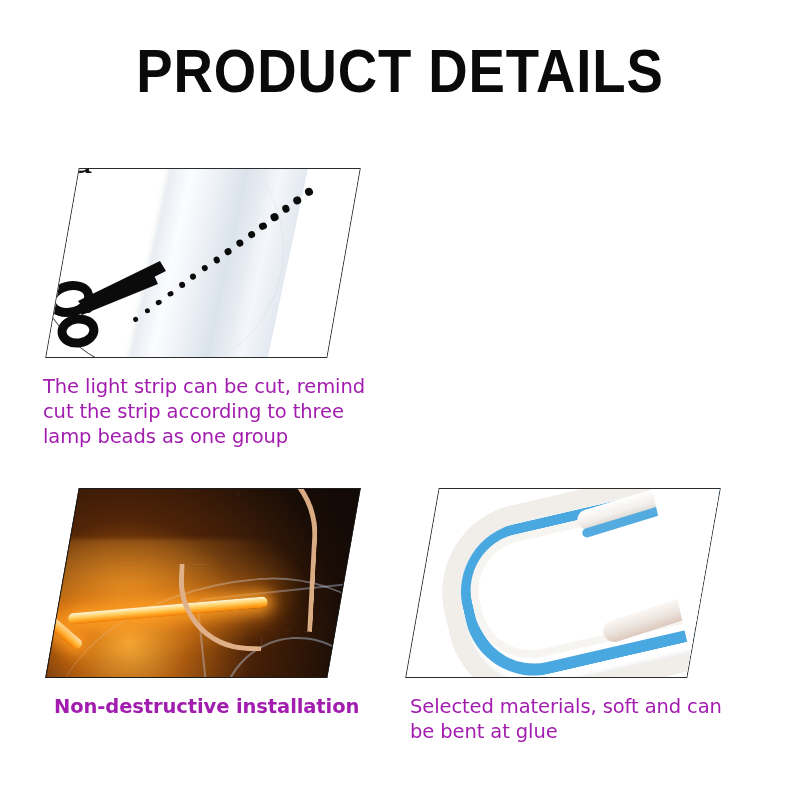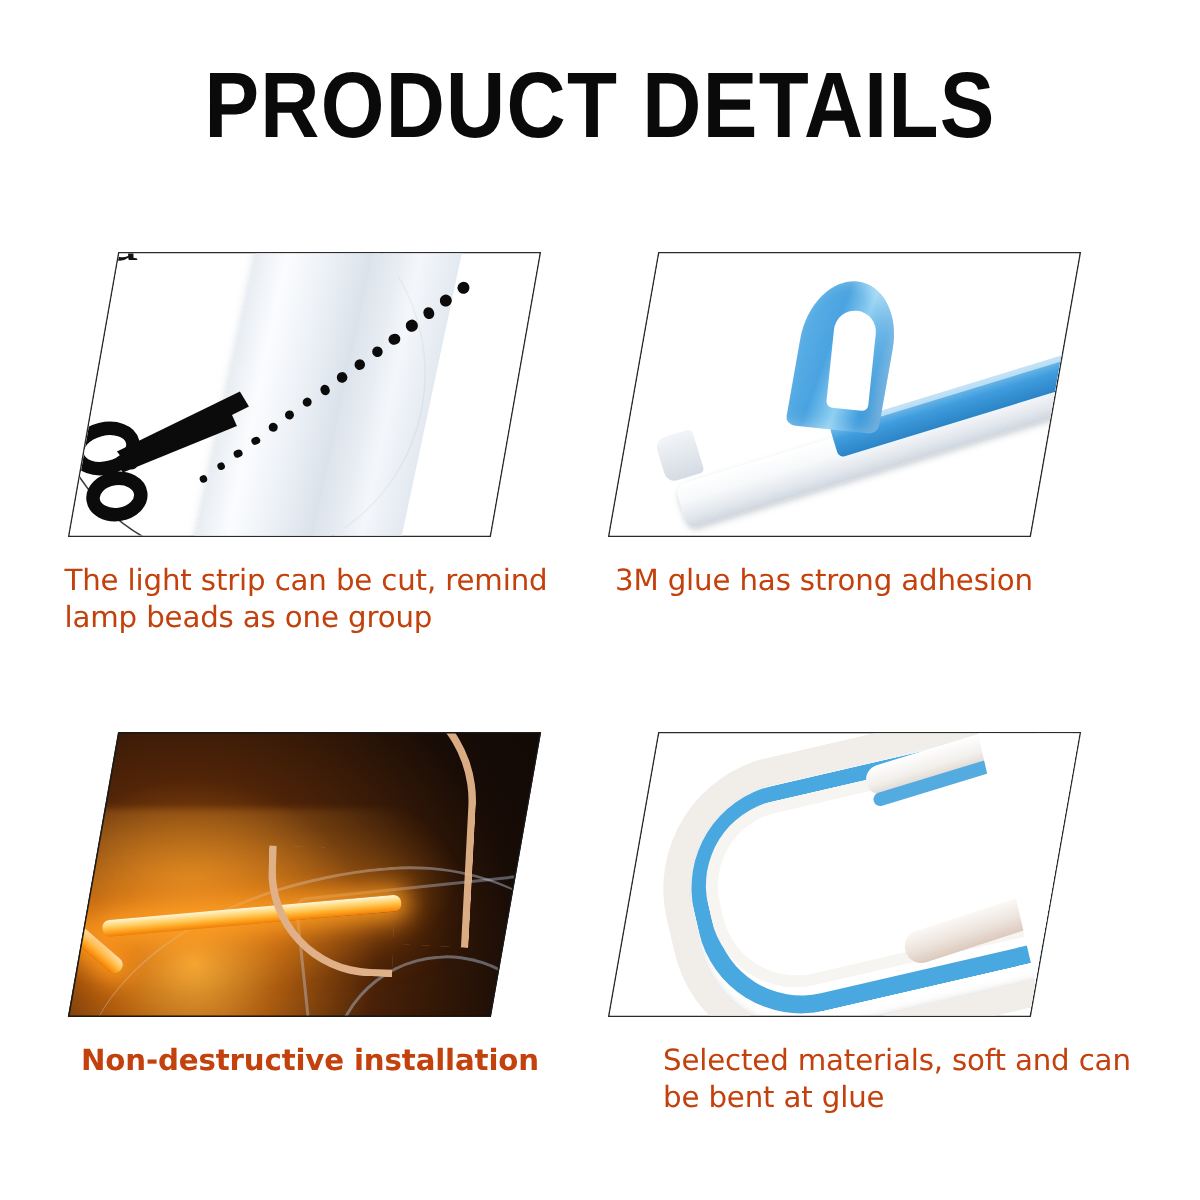--- a/index.html
+++ b/index.html
@@ -49,28 +49,28 @@
     position:absolute;left:-40px;top:-20px;
     width:380px;height:240px;
     transform:skewX(10deg);
   }
 
   
   .caption{
     position:absolute;left:0;top:214px;width:340px;
     font-size:19.5px;
     line-height:25px;
-    color:#c2410c;
+    color:#a21caf;
     font-family:"DejaVu Sans", sans-serif;
     letter-spacing:-0.1px;
   }
   .cell-1 .caption{left:3px;}
   .cell-2 .caption{left:10px;}
   .cell-3 .caption{left:14px;font-weight:bold;}
-  .cell-4 .caption{left:10px;margin-left:32px;}
+  .cell-4 .caption{left:10px;}
   .caption span{display:block;}
 
   
   .p1-bg{position:absolute;inset:0;background:#ffffff;}
   .p1-circle{
     position:absolute;left:10px;top:-26px;width:250px;height:250px;
     border:1.4px solid #3a3a3a;border-radius:50%;
     background:transparent;
   }
   .p1-letter{
@@ -280,40 +280,25 @@
             </g>
             <ellipse cx="22" cy="42" rx="19" ry="13" fill="none" stroke="#0b0b0b" stroke-width="9" transform="rotate(-14 22 42)"></ellipse>
             <ellipse cx="30" cy="74" rx="16" ry="12" fill="none" stroke="#0b0b0b" stroke-width="9" transform="rotate(-8 30 74)"></ellipse>
             <circle cx="40" cy="52" r="4" fill="#0b0b0b"></circle>
           </svg>
         </div>
       </div>
     </div>
     <div class="caption">
       <span>The light strip can be cut, remind</span>
+      <span>cut the strip according to three</span>
       <span>lamp beads as one group</span>
     </div>
   </div>
 
-  <div class="cell cell-2">
-    <div class="frame outline">
-      <div class="frame-inner">
-        <div class="p2-bg"></div>
-        <div class="p2-strip-end"></div>
-        <div class="p2-strip"></div>
-        <div class="p2-tapeflat"></div>
-        <div class="p2-tapeshine"></div>
-        <div class="p2-tapecurl"></div>
-        <div class="p2-tapecurl-hole"></div>
-      </div>
-    </div>
-    <div class="caption">
-      <span>3M glue has strong adhesion</span>
-    </div>
-  </div>
 
   <div class="cell cell-3">
     <div class="frame dark">
       <div class="frame-inner">
         <div class="p3-bg"></div>
         <div class="p3-glow"></div>
         <div class="p3-lens"></div>
         <div class="p3-lens2"></div>
         <div class="p3-hl-arc"></div>
         <div class="p3-drl">

